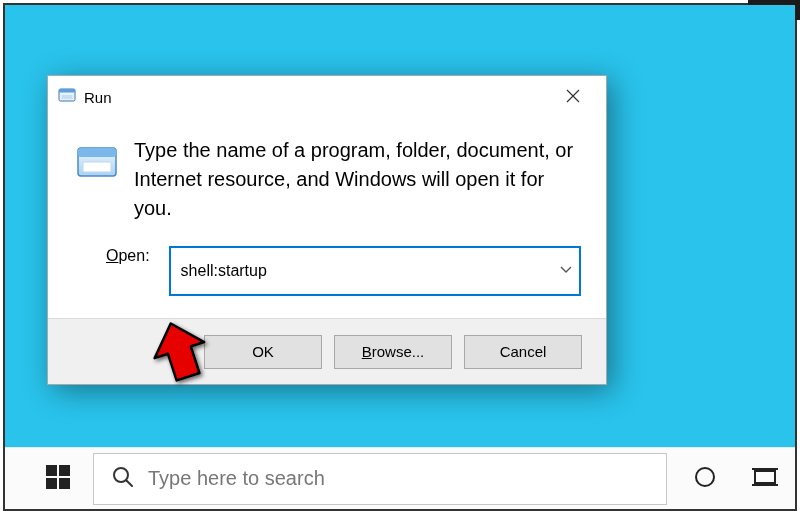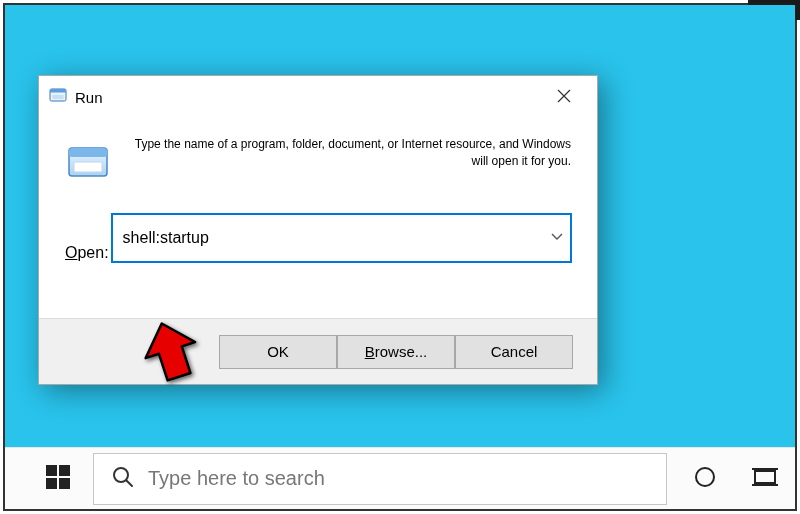--- a/index.html
+++ b/index.html
@@ -27,46 +27,47 @@
   }
   .watermark-side {
     position: absolute; top: 35px; right: 7px;
     font-size: 9px; color: rgba(255,255,255,0.5);
     writing-mode: vertical-rl;
     letter-spacing: 1px;
     font-family: Arial, sans-serif;
   }
   
   .run-dialog {
-    position: absolute; left: 38px; top: 75px;
+    position: absolute; left: 47px; top: 75px;
     width: 560px; height: 310px;
     background: #fff;
     border: 1px solid #a8a8a8;
     box-shadow: 6px 6px 28px rgba(0,0,0,0.4);
   }
   .titlebar {
     height: 42px; display: flex; align-items: center;
     padding: 0 6px 0 10px;
     background: #fff;
   }
   .titlebar .title-icon { margin-right: 8px; }
   .titlebar .title { font-size: 15px; color: #000; flex: 0 0 auto; }
   .titlebar .spacer { flex: 1; }
   .close-btn {
     width: 54px; height: 36px; display: flex; align-items: center; justify-content: center;
     color: #333; font-size: 18px;
   }
   .body-area { padding: 18px 26px 0 26px; display: flex; gap: 14px; }
   .big-icon { flex: 0 0 46px; margin-top: 4px; }
   .instruction {
-    font-size: 12px; line-height: 1.45; color: #000; text-align: right;
+    font-size: 20px; line-height: 1.45; color: #000;
   }
   .open-row {
-    display: flex; align-items: flex-end; gap: 3px;
+    display: flex; align-items: flex-start; gap: 20px;
     padding: 24px 26px 0 26px;
+    margin-left: 32px;
   }
   .open-label { font-size: 16px; }
   .open-label .ul { text-decoration: underline; }
   .combo {
     flex: 1;
     position: relative;
   }
   .combo input {
     width: 100%; height: 48px;
     border: 1px solid #888;
@@ -81,21 +82,21 @@
   }
   .arrow {
     position: absolute; left: 102px; top: 244px;
     filter: drop-shadow(2px 2px 2px rgba(0,0,0,0.6));
   }
   .button-row {
     position: absolute; bottom: 0; left: 0; right: 0;
     height: 66px; background: #f0f0f0;
     border-top: 1px solid #dcdcdc;
     display: flex; justify-content: flex-end; align-items: center;
-    padding-right: 24px;
+    gap: 12px; padding-right: 24px;
   }
   .button-row button {
     width: 118px; height: 34px;
     background: #e1e1e1; border: 1px solid #a8a8a8;
     font-size: 15px; font-family: inherit;
   }
   .button-row button .ul { text-decoration: underline; }
   
   .taskbar {
     position: absolute; left: 5px; right: 5px; bottom: 5px; height: 62px;

